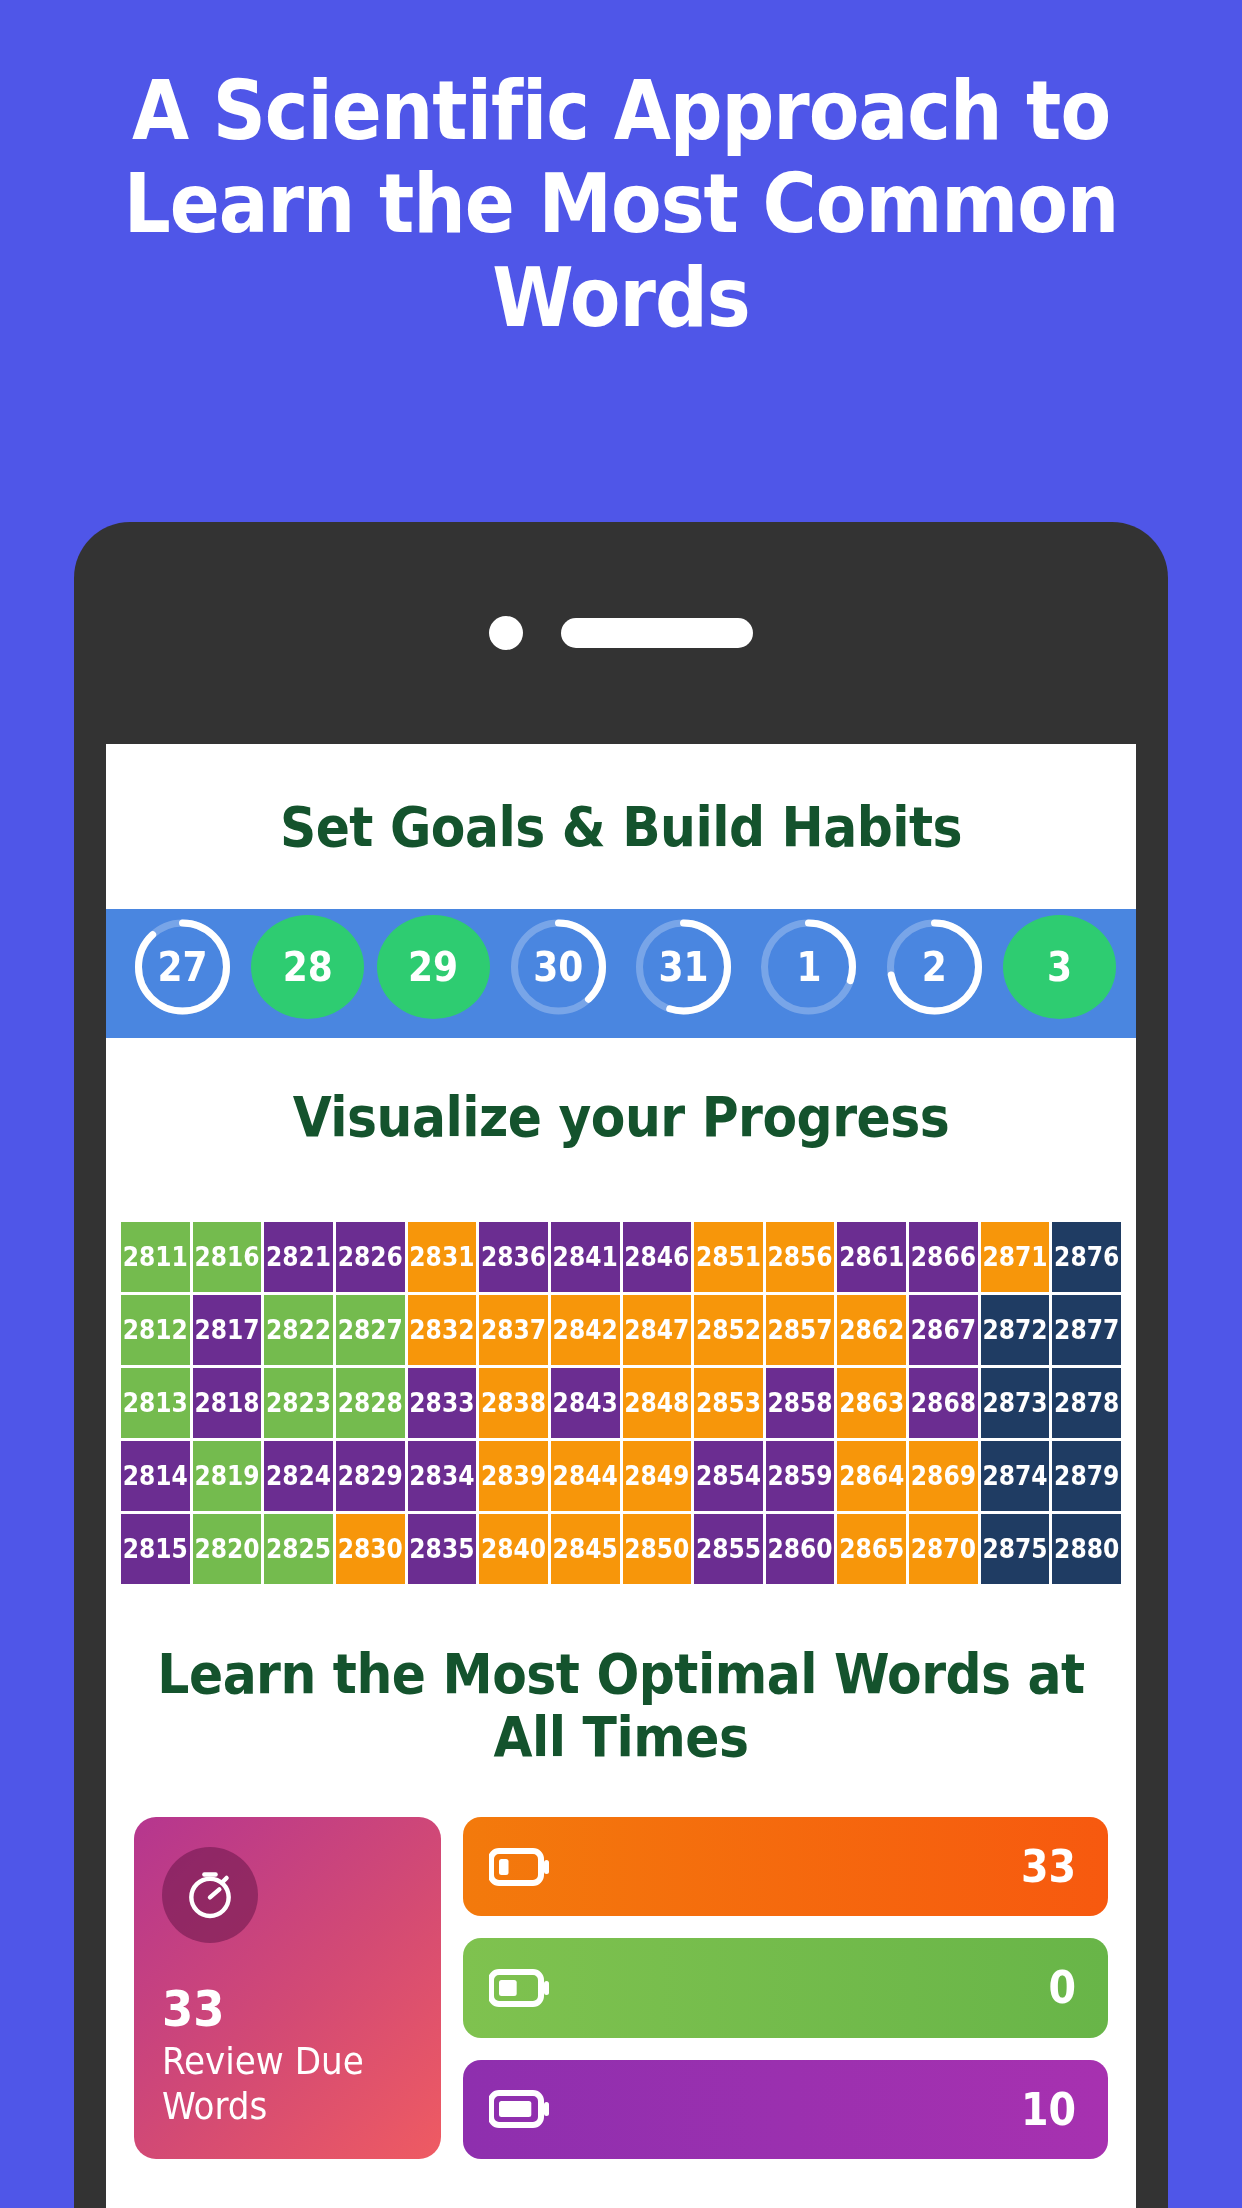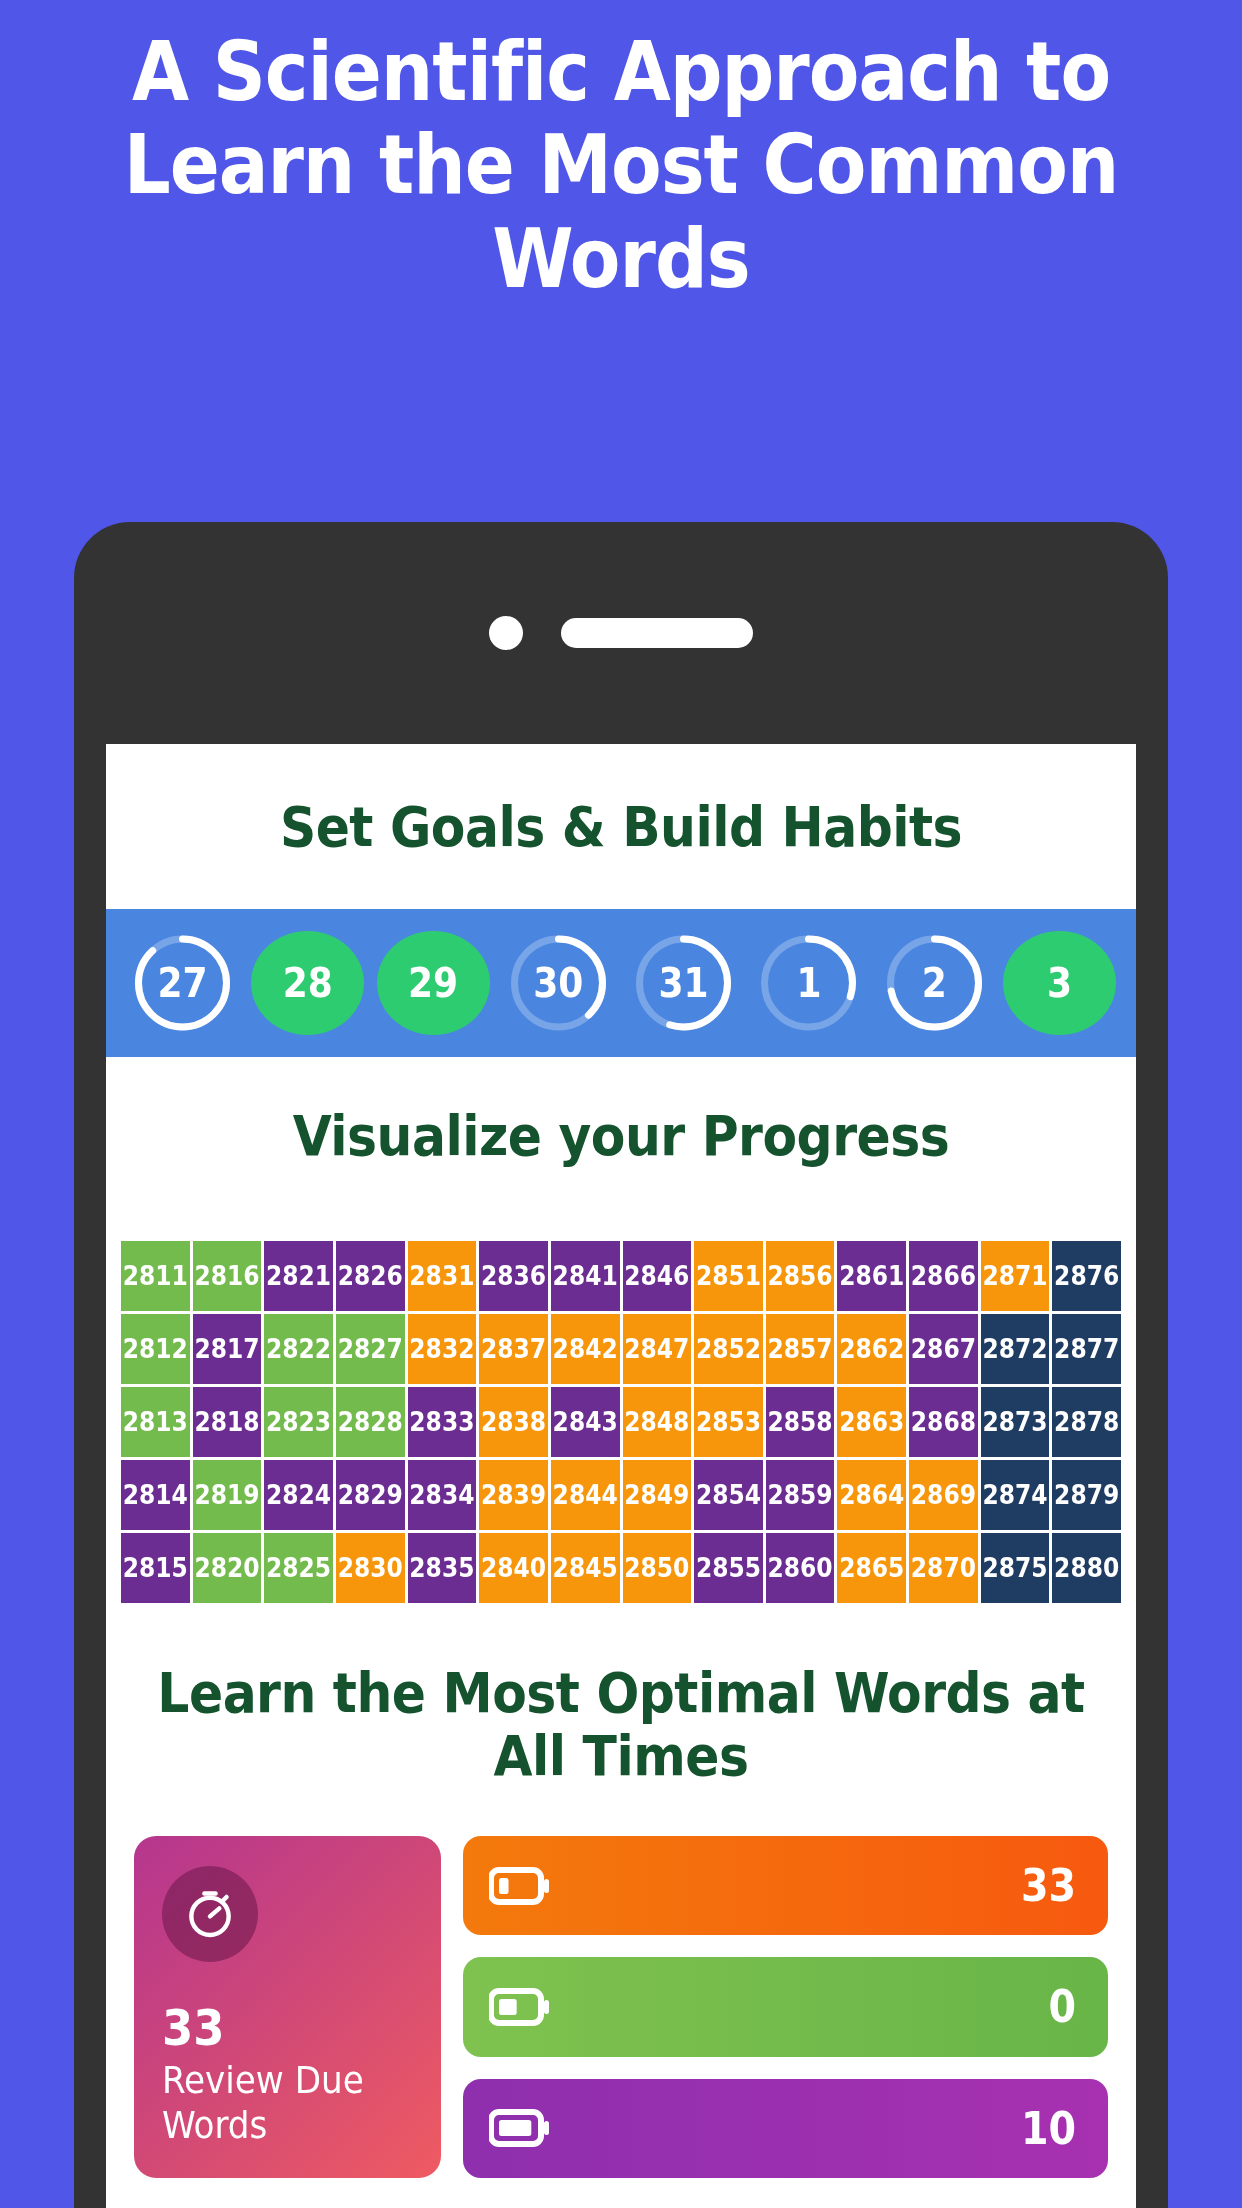--- a/index.html
+++ b/index.html
@@ -13,21 +13,21 @@
   body {
     background: #4f56e8;
     font-family: "Liberation Sans", sans-serif;
     position: relative;
   }
 
   
   .headline {
     width: 1100px;
     margin: 0 auto;
-    padding-top: 25px;
+    padding-top: 64px;
     text-align: center;
     color: #ffffff;
     font-size: 82px;
     line-height: 1.14;
     font-weight: bold;
     letter-spacing: -1px;
     font-family: "DejaVu Sans", sans-serif;
     font-stretch: condensed;
   }
 
@@ -85,24 +85,24 @@
     line-height: 1.12;
   }
   .title-goals { padding: 52px 0 50px; }
   .title-progress { padding: 48px 0 59px; }
   .title-optimal { padding: 44px 10px 34px; }
 
   
   .date-strip {
     background: #4a86e0;
     display: flex;
-    align-items: flex-end;
+    align-items: flex-start;
     justify-content: space-between;
-    padding: 22px 20px;
-    height: 148px;
+    padding: 6px 20px;
+    height: 129px;
   }
   .day {
     position: relative;
     width: 113px;
     height: 104px;
     display: flex;
     align-items: center;
     justify-content: center;
   }
   .day-num {

